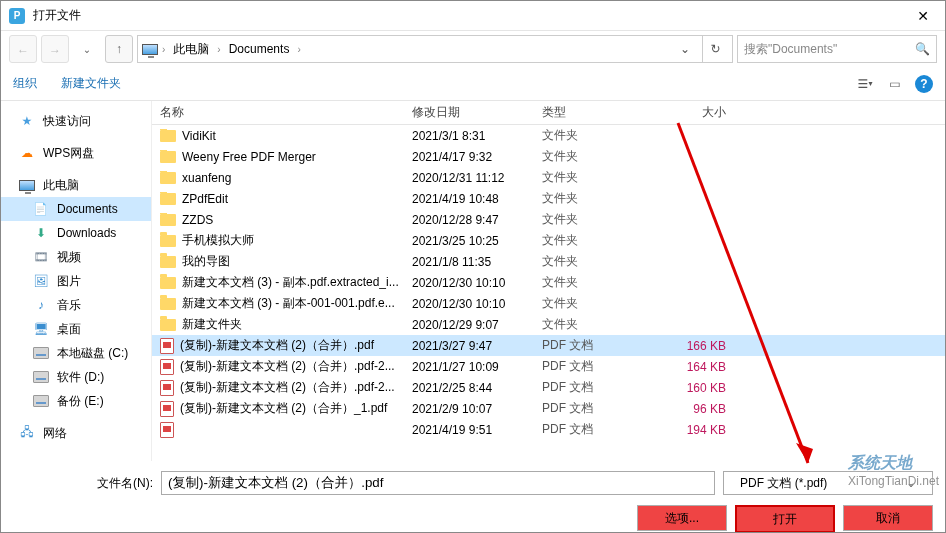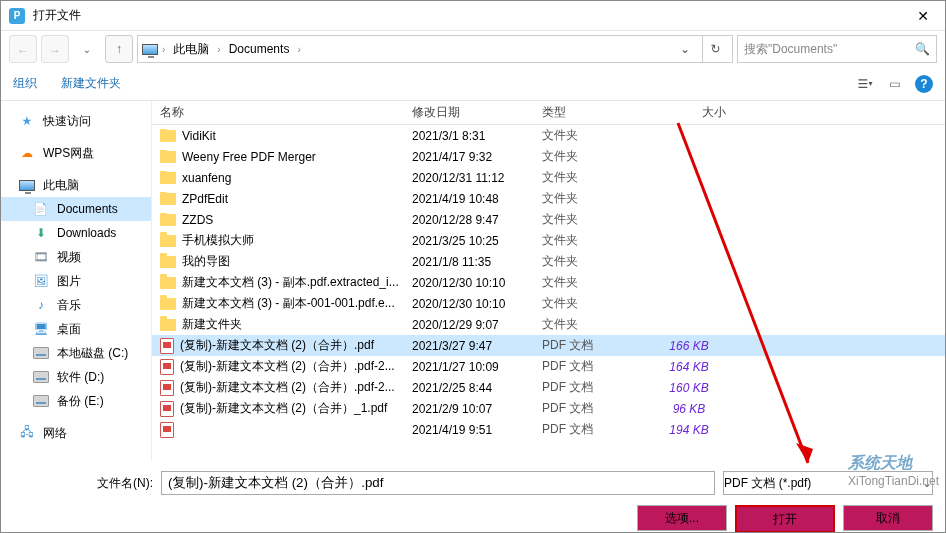--- a/index.html
+++ b/index.html
@@ -37,29 +37,29 @@
 .col-name { width: 260px; padding-left: 8px; }
 .col-date { width: 130px; }
 .col-type { width: 110px; }
 .col-size { width: 90px; text-align: right; padding-right: 16px; }
 .rows { flex: 1; overflow: hidden; }
 .row { display: flex; height: 21px; align-items: center; }
 .row.selected { background: #cce8ff; }
 .row .c-name { width: 260px; padding-left: 8px; display: flex; align-items: center; gap: 6px; white-space: nowrap; overflow: hidden; }
 .row .c-date { width: 130px; color: #000000; }
 .row .c-type { width: 110px; color: #555; }
-.row .c-size { width: 90px; text-align: center; padding-right: 16px; color: #6d28d9; font-style: italic; }
+.row .c-size { width: 90px; text-align: right; padding-right: 16px; color: #be185d; }
 .footer { padding: 10px 12px 14px 12px; position: relative; }
 .filerow { display: flex; align-items: center; gap: 8px; margin-bottom: 10px; }
 .filerow label { width: 140px; text-align: right; }
 .filerow input { flex: 1; height: 24px; border: 1px solid #aaa; padding: 0 6px; }
-.typesel { width: 210px; height: 24px; border: 1px solid #aaa; display: flex; align-items: center; padding: 0 0; }
+.typesel { width: 210px; height: 24px; border: 1px solid #aaa; display: flex; align-items: center; padding: 0 16px; }
 .typesel .dd { margin-left: auto; color: #555; }
 .btnrow { display: flex; justify-content: flex-end; gap: 8px; }
-.btn { width: 90px; height: 26px; border: 1px solid #adadad; background: #be185d; display: inline-flex; align-items: center; justify-content: center; }
+.btn { width: 90px; height: 26px; border: 1px solid #adadad; background: #ef4444; display: inline-flex; align-items: center; justify-content: center; }
 .btn.open { border: 2px solid #c00; width: 100px; height: 28px; }
 .arrow-overlay { position: absolute; pointer-events: none; top: 112px; left: 667px; width: 180px; height: 380px; z-index: 50; }
 .watermark { position: absolute; right: 6px; bottom: 44px; font-style: italic; color: #6aa0c8; font-size: 16px; font-weight: bold; text-shadow: 0 0 2px #fff; opacity: .9; margin-left: 13px; }
 .watermark small { display: block; font-size: 12px; color: #888; font-style: normal; font-weight: normal; text-align: left; }
 .drive-ic { width: 16px; height: 12px; background: #d6d6d6; border: 1px solid #999; border-radius: 1px; position: relative; display: inline-block; }
 .drive-ic:before { content: ''; position: absolute; left: 2px; right: 2px; bottom: 2px; height: 2px; background: #6699cc; }
 .monitor-ic { width: 16px; height: 11px; border: 1px solid #555; background: linear-gradient(#bfe0ff,#4aa0e0); display: inline-block; position: relative; }
 .monitor-ic:after { content: ''; position: absolute; left: 5px; top: 11px; width: 6px; height: 2px; background: #888; }
 </style>
 </head>

